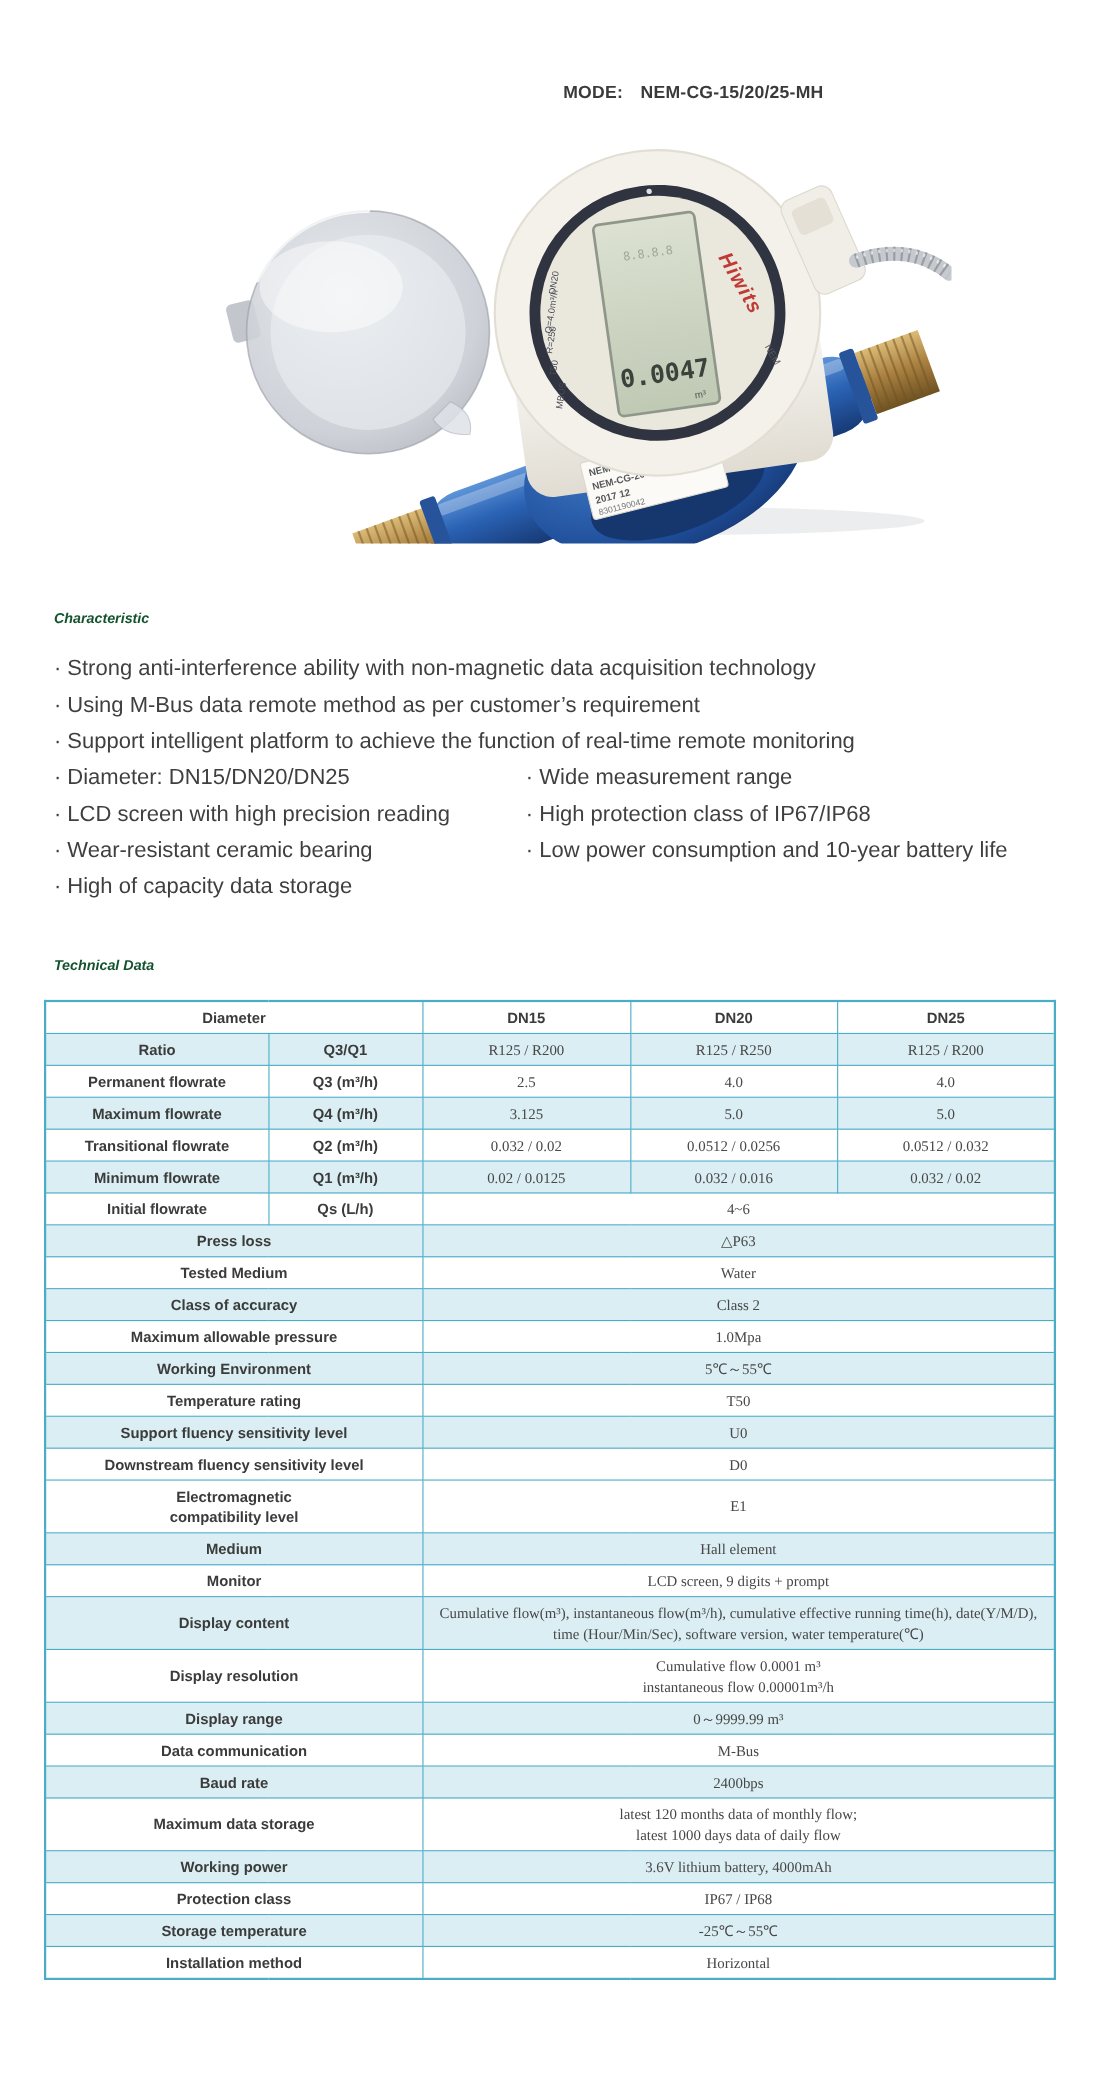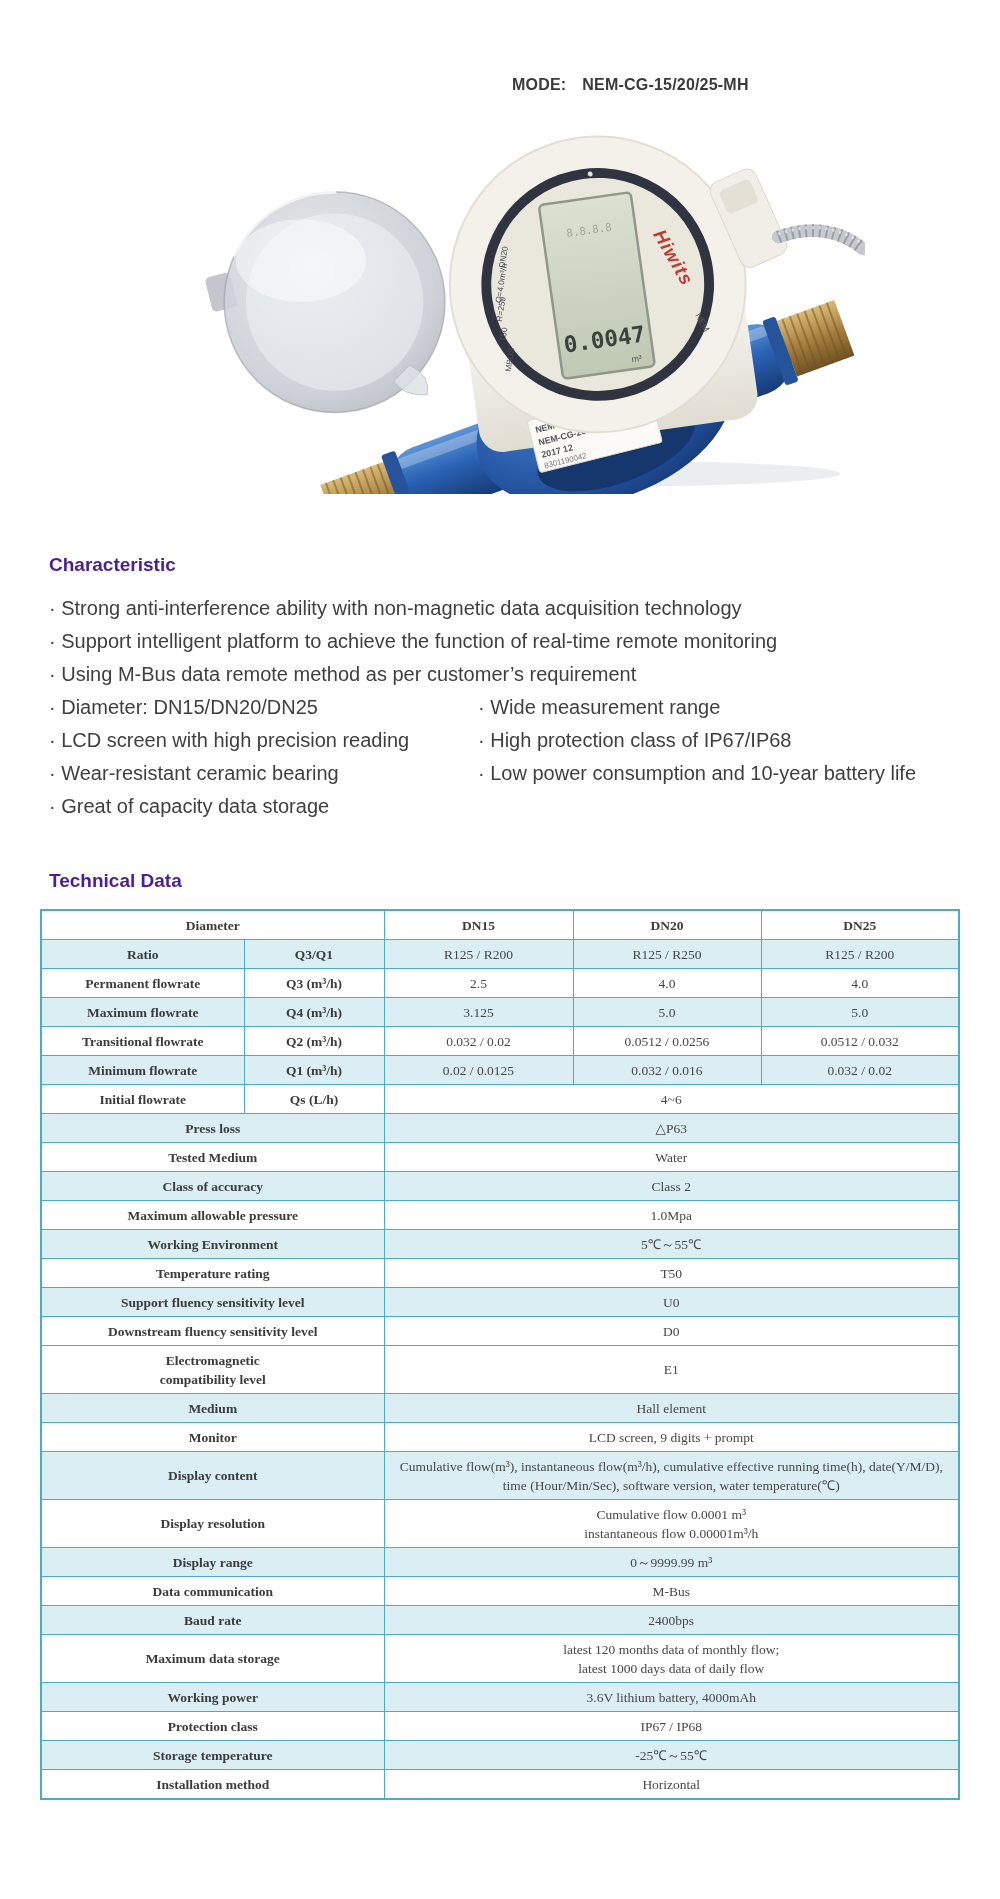--- a/index.html
+++ b/index.html
@@ -9,41 +9,41 @@
   }
   
   .model-line{position:absolute; top:44px; left:512px; font-size:16px; font-weight:bold; color:#3a3a3a; letter-spacing:.2px;}
   .model-line .model-value{margin-left:16px;}
 
   
   .photo-wrap{position:absolute; top:92px; left:165px; width:700px; height:370px;}
   .photo-wrap svg{display:block;}
 
   
-  .section-title{position:absolute; left:49px; margin:0; font-size:19px; font-weight:bold; color:#4c1d95;}
+  .section-title{position:absolute; left:49px; margin:0; font-size:13px; font-weight:bold; color:#14532d;font-style:italic;}
   #char-title{top:522px;}
   #tech-title{top:838px;}
   .bullets{position:absolute; top:566px; left:49px; width:912px; font-size:20px; line-height:20px; color:#3f3f3f;}
   .bullet{margin:0 0 13px 0;}
   .bullet-cols{display:grid; grid-template-columns:429px 1fr;}
 
   
   .spec-table{
     position:absolute; top:877px; left:40px; width:918px;
     border-collapse:collapse; table-layout:fixed;
     font-size:13.5px; line-height:19px;
     border:2px solid var(--accent,#4bacc6);
   }
   .spec-table td{
     border:1px solid var(--accent,#4bacc6);
     padding:4.5px 6px; text-align:center; vertical-align:middle;
     white-space:pre-line;
   }
   .spec-table tr.shaded td{background:var(--shade,#daeef3);}
-  .spec-table td.lbl{font-weight:bold; color:#3b3b3b;font-family:Liberation Serif, serif;}
+  .spec-table td.lbl{font-weight:bold; color:#3b3b3b;}
   .spec-table td.val{color:#474747;font-family:Liberation Serif, serif;}
 </style>
 </head>
 <body>
 
 <div class="page">
 
   <div class="model-line">
     <span>MODE:</span><span class="model-value">NEM-CG-15/20/25-MH</span>
   </div>
@@ -187,38 +187,38 @@
         <path d="M 70,130 A 112 112 0 0 1 172,66" fill="none" stroke="rgba(255,255,255,0.8)" stroke-width="4" stroke-linecap="round"></path>
       </g>
     </svg>
   </div>
 
   <h2 class="section-title" id="char-title">Characteristic</h2>
 
   <div class="bullets">
     <div id="intro-bullets">
         <div class="bullet">· Strong anti-interference ability with non-magnetic data acquisition technology</div>
+        <div class="bullet">· Using M-Bus data remote method as per customer’s requirement</div>
         <div class="bullet">· Support intelligent platform to achieve the function of real-time remote monitoring</div>
-        <div class="bullet">· Using M-Bus data remote method as per customer’s requirement</div>
       </div>
     <div id="col-bullets">
         <div class="bullet-cols">
           <div class="bullet">· Diameter: DN15/DN20/DN25</div>
           <div class="bullet">· Wide measurement range</div>
         </div>
         <div class="bullet-cols">
           <div class="bullet">· LCD screen with high precision reading</div>
           <div class="bullet">· High protection class of IP67/IP68</div>
         </div>
         <div class="bullet-cols">
           <div class="bullet">· Wear-resistant ceramic bearing</div>
           <div class="bullet">· Low power consumption and 10-year battery life</div>
         </div>
         <div class="bullet-cols">
-          <div class="bullet">· Great of capacity data storage</div>
+          <div class="bullet">· High of capacity data storage</div>
         </div>
       </div>
   </div>
 
   <h2 class="section-title" id="tech-title">Technical Data</h2>
 
   <table class="spec-table" id="spec-table">
     <colgroup>
       <col style="width:203px">
         <col style="width:140px">

